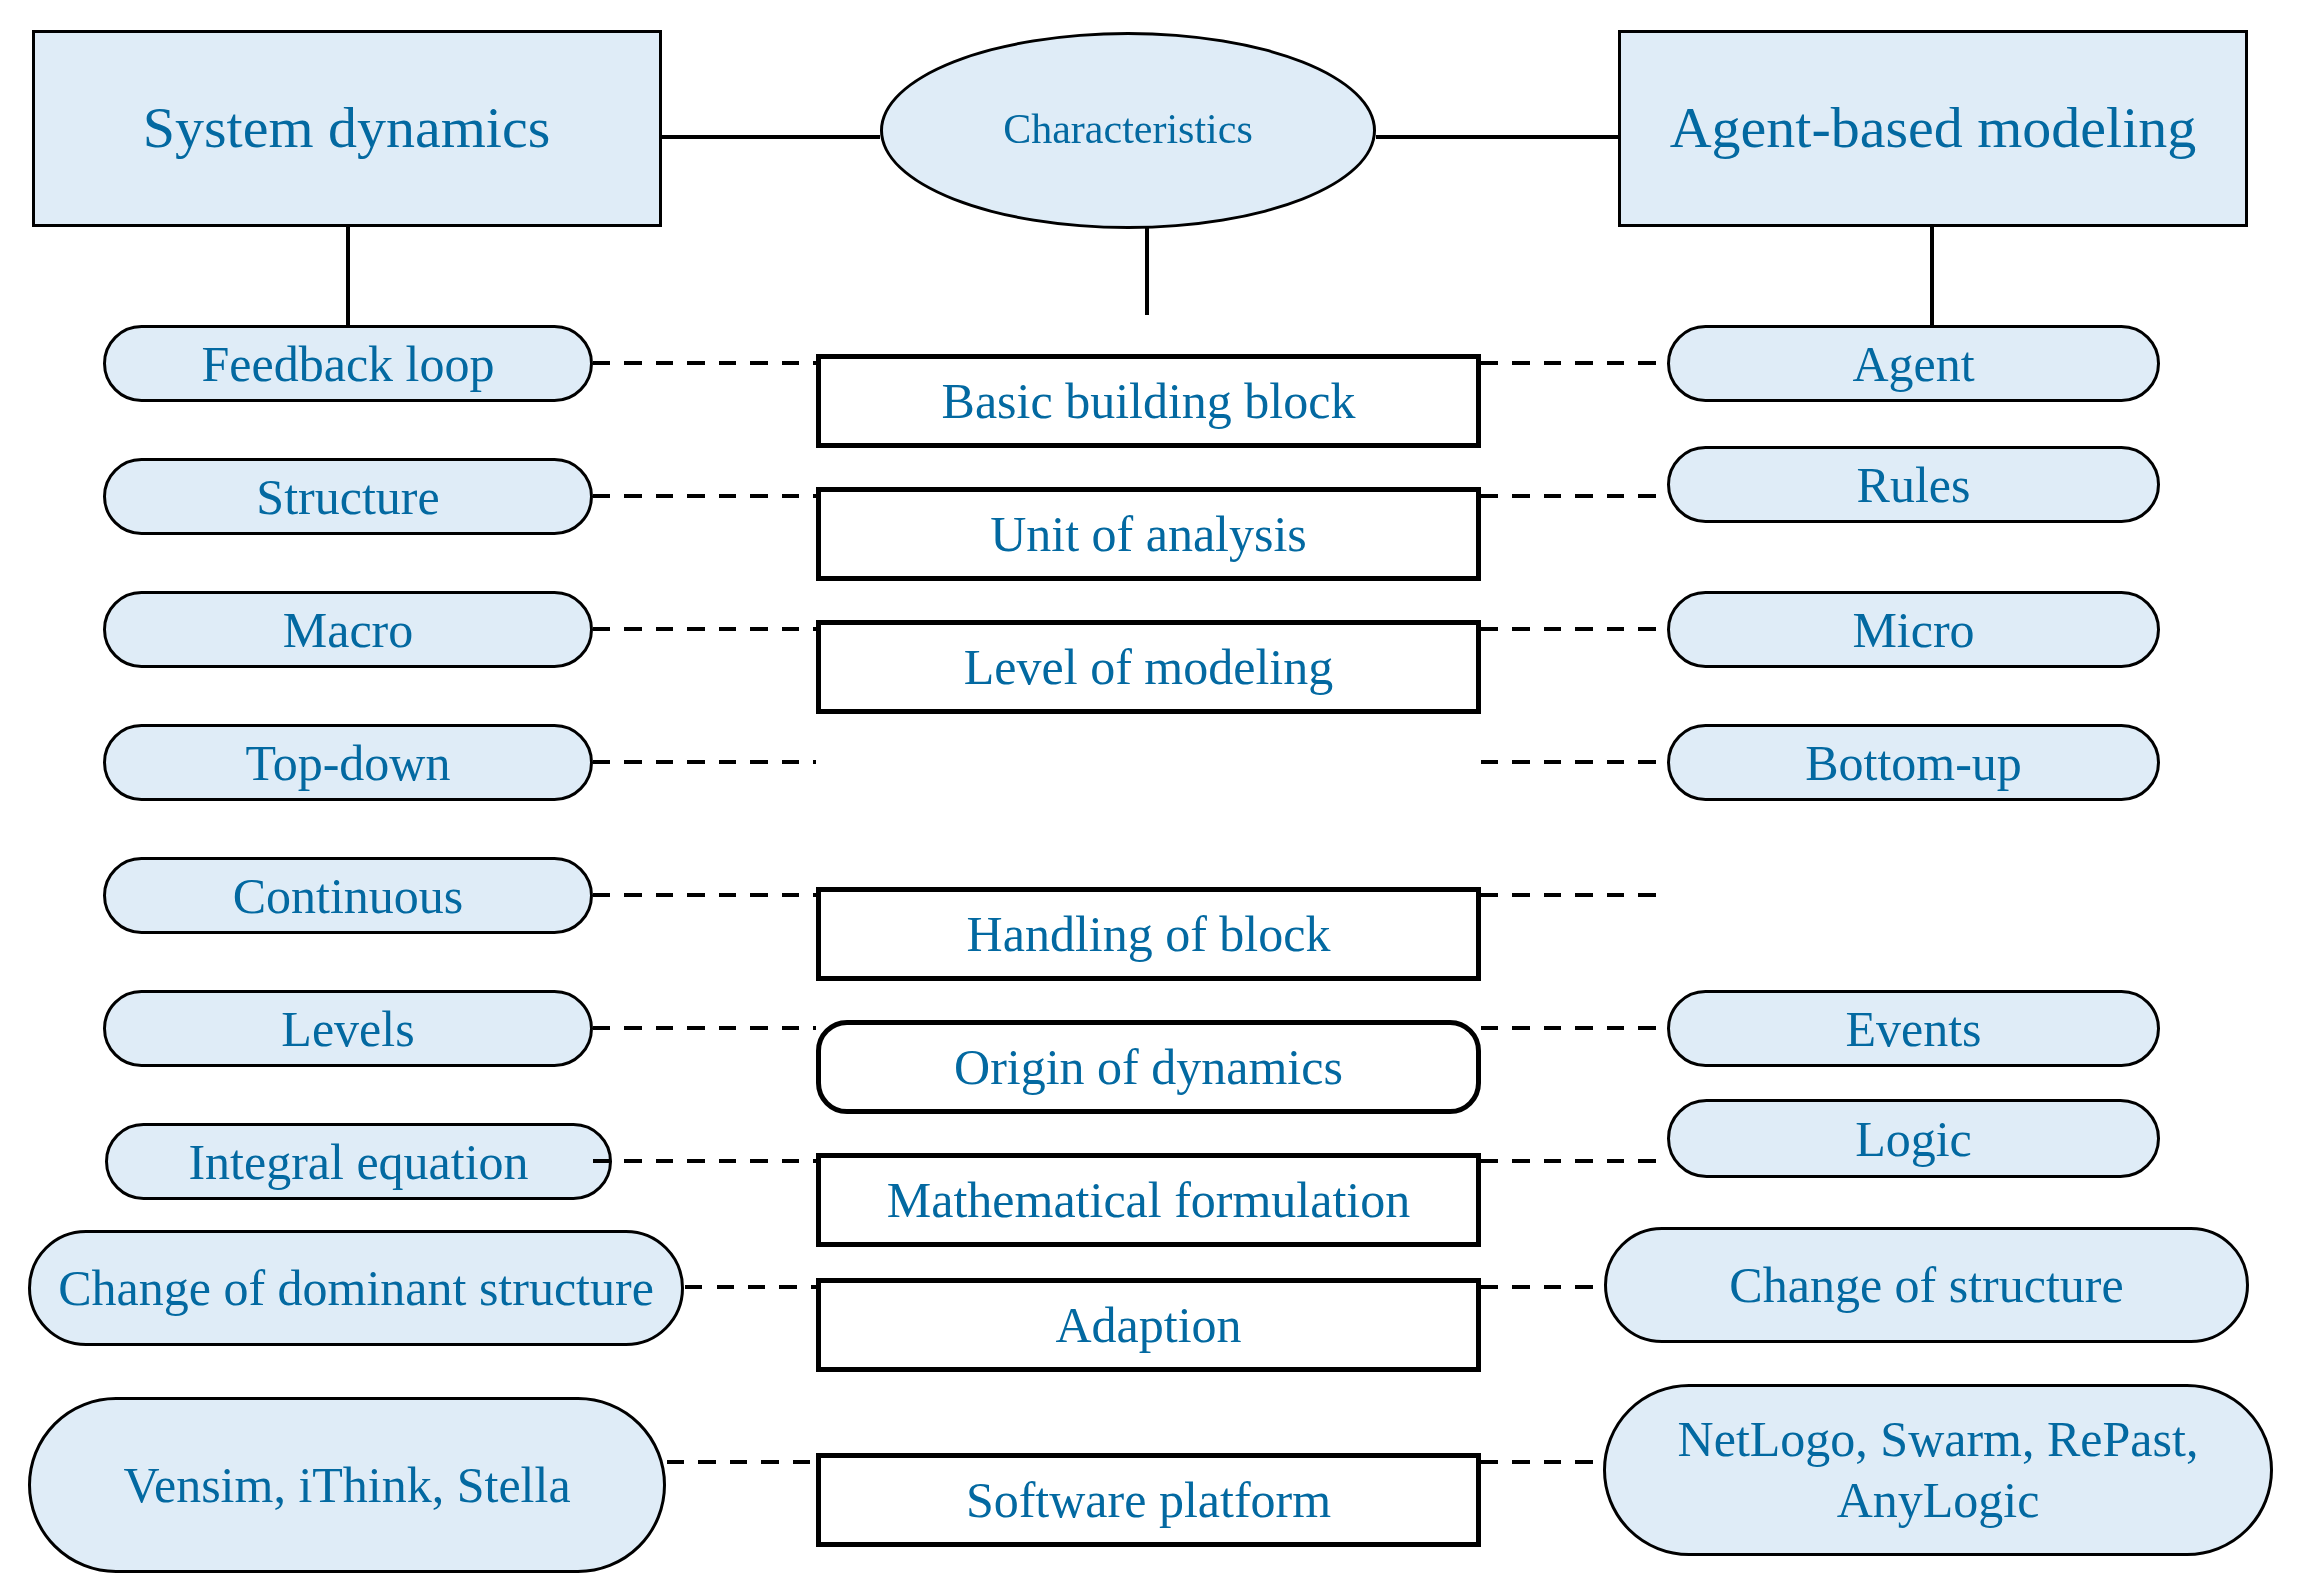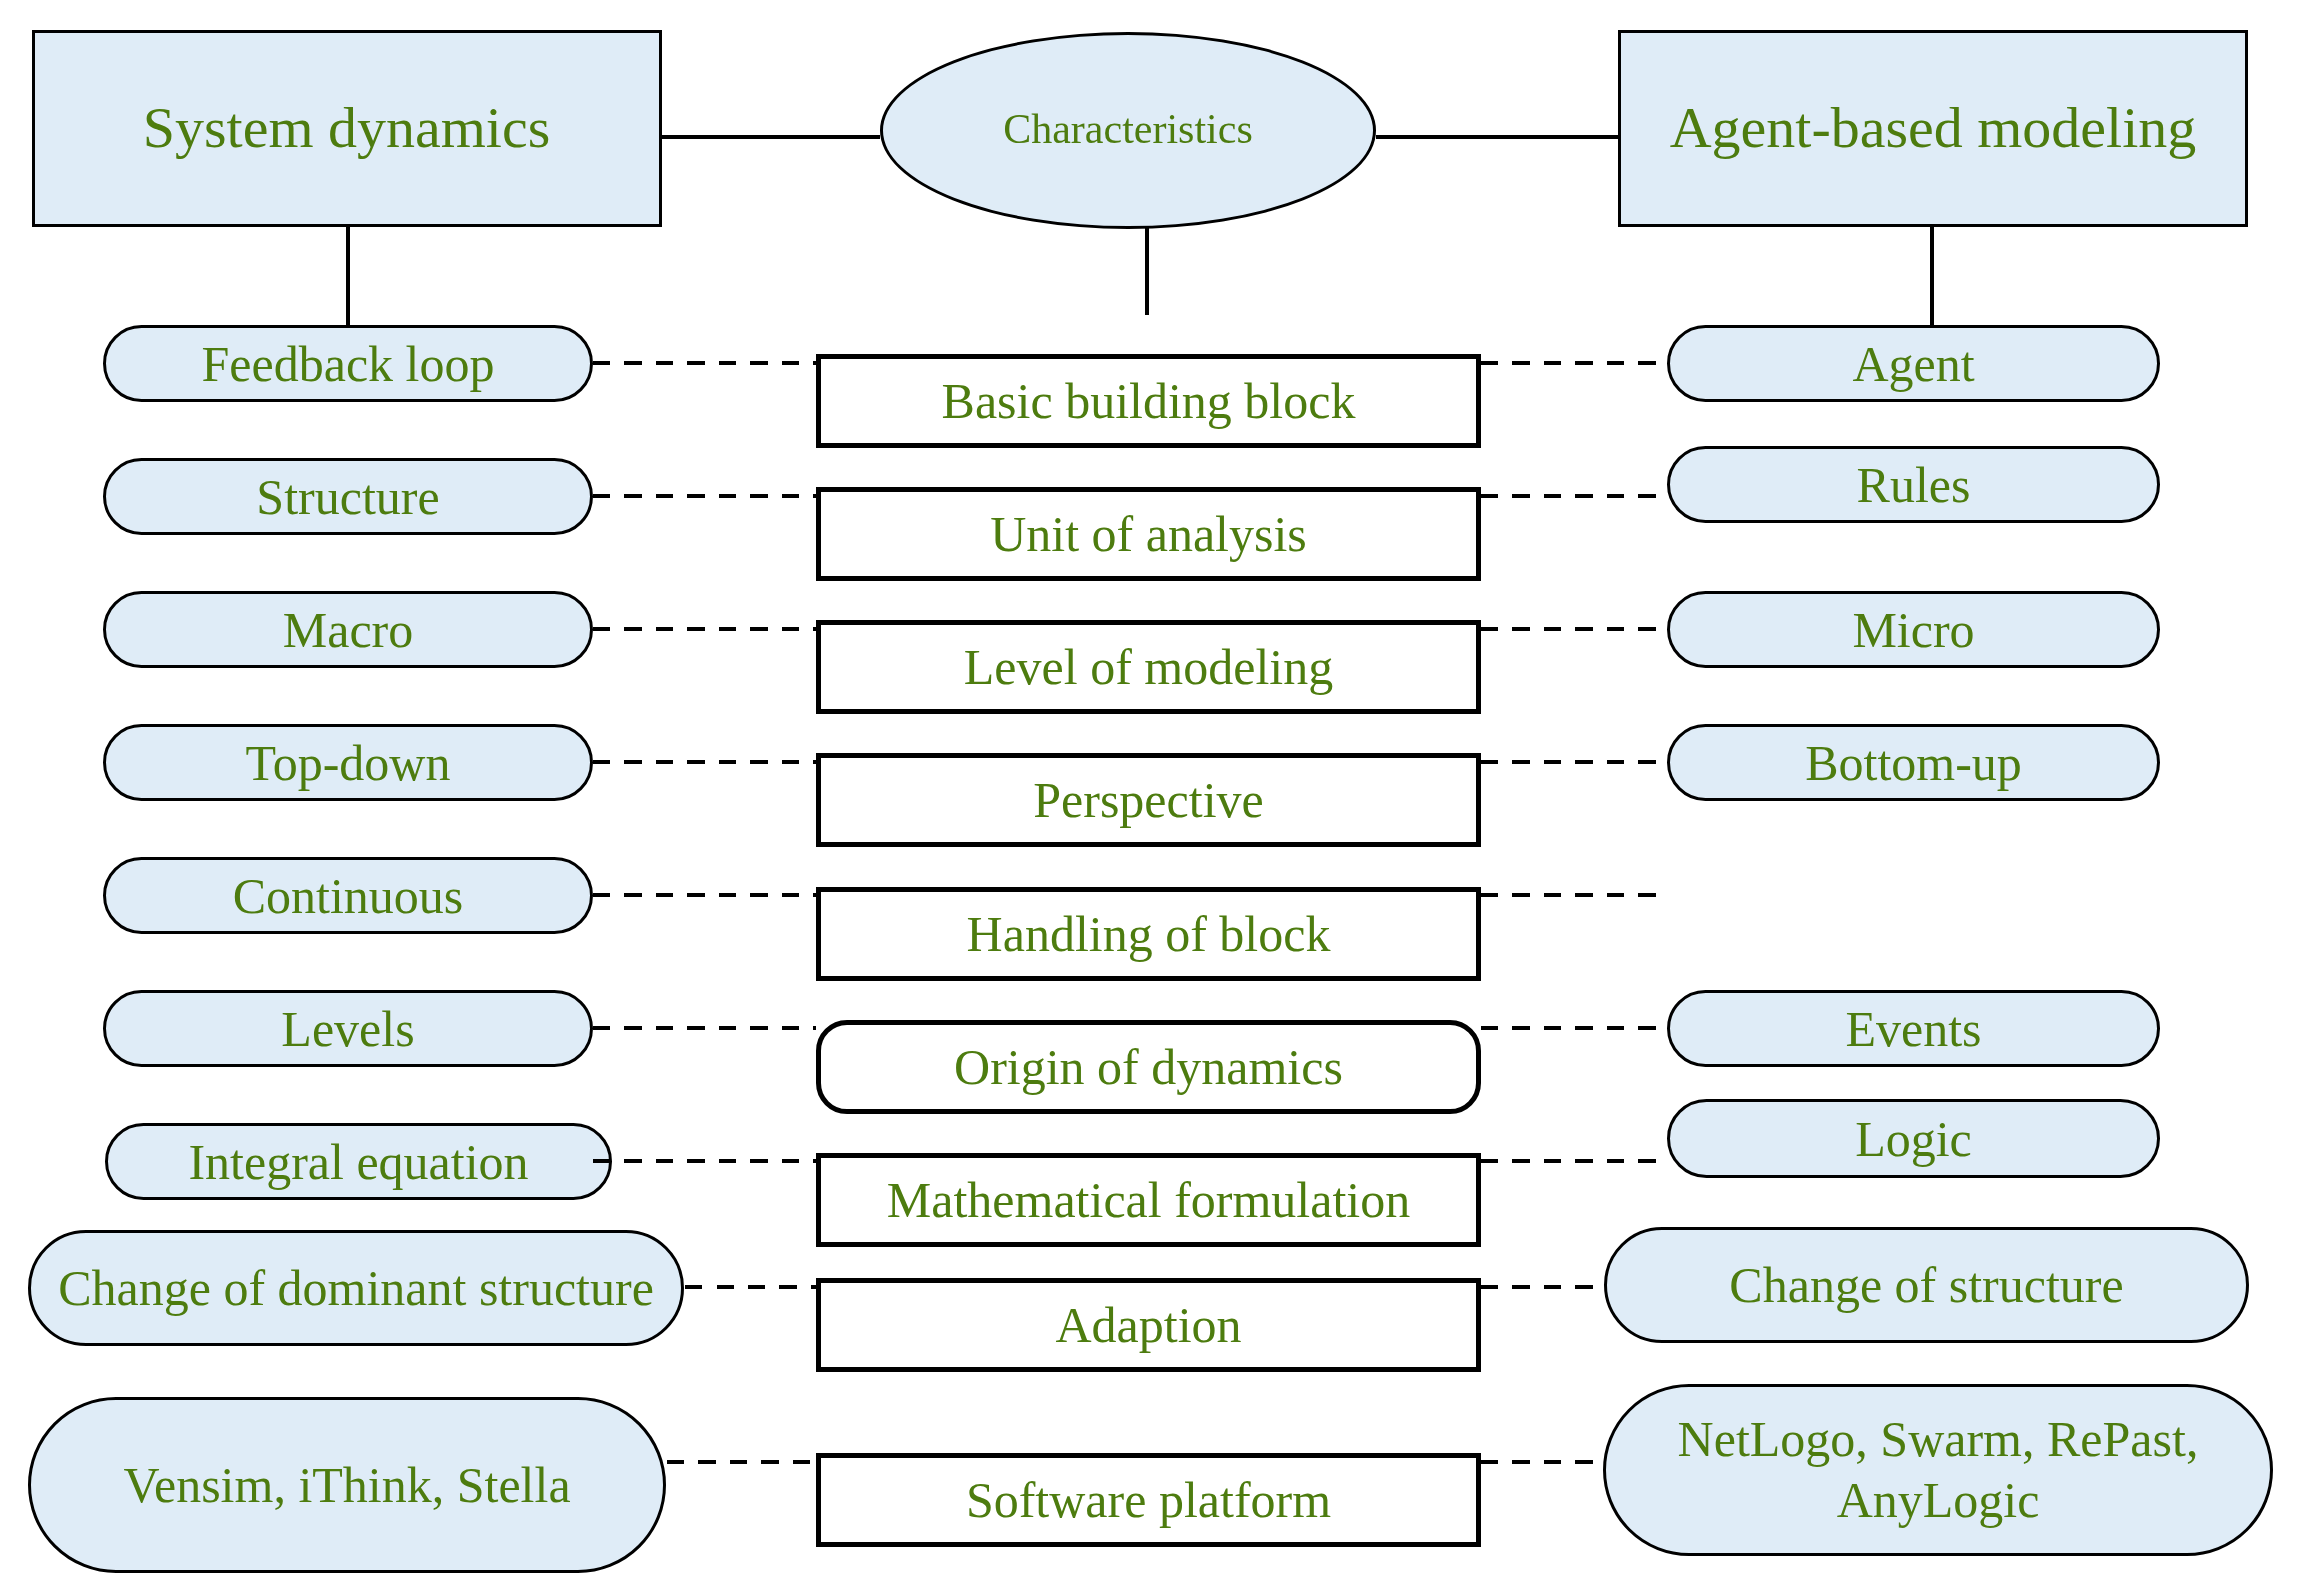--- a/index.html
+++ b/index.html
@@ -18,21 +18,21 @@
   }
 
   
   .node {
     position: absolute;
     box-sizing: border-box;
     display: flex;
     align-items: center;
     justify-content: center;
     text-align: center;
-    color: #4d7c0f;
+    color: #0369a1;
     line-height: 1.12;
     white-space: pre-line;
   }
 
   
   .header-box {
     background: #dfecf7;
     border: 3.9px solid #000000;
     font-size: 58px;
   }
@@ -111,21 +111,20 @@
   <div class="node pill" style="left:1667px; top:438px; width:493px; height:77px;margin-top:8px;">Rules</div>
 
   <div class="node pill" style="left:103px; top:591px; width:490px; height:77px;">Macro</div>
   <div class="dash-h" style="left:593px; top:627px; width:223px;"></div>
   <div class="node mid-box" style="left:816px; top:582px; width:665px; height:94px;">Level of modeling</div>
   <div class="dash-h" style="left:1481px; top:627px; width:186px;"></div>
   <div class="node pill" style="left:1667px; top:591px; width:493px; height:77px;">Micro</div>
 
   <div class="node pill" style="left:103px; top:724px; width:490px; height:77px;">Top-down</div>
   <div class="dash-h" style="left:593px; top:760px; width:223px;"></div>
-  <div class="node mid-box" style="left:816px; top:715px; width:665px; height:94px;">Perspective</div>
   <div class="dash-h" style="left:1481px; top:760px; width:186px;"></div>
   <div class="node pill" style="left:1667px; top:724px; width:493px; height:77px;">Bottom-up</div>
 
   <div class="node pill" style="left:103px; top:857px; width:490px; height:77px;">Continuous</div>
   <div class="dash-h" style="left:593px; top:893px; width:223px;"></div>
   <div class="node mid-box" style="left:816px; top:849px; width:665px; height:94px;">Handling of block</div>
   <div class="dash-h" style="left:1481px; top:893px; width:186px;"></div>
 
   <div class="node pill" style="left:103px; top:990px; width:490px; height:77px;">Levels</div>
   <div class="dash-h" style="left:593px; top:1026px; width:223px;"></div>

